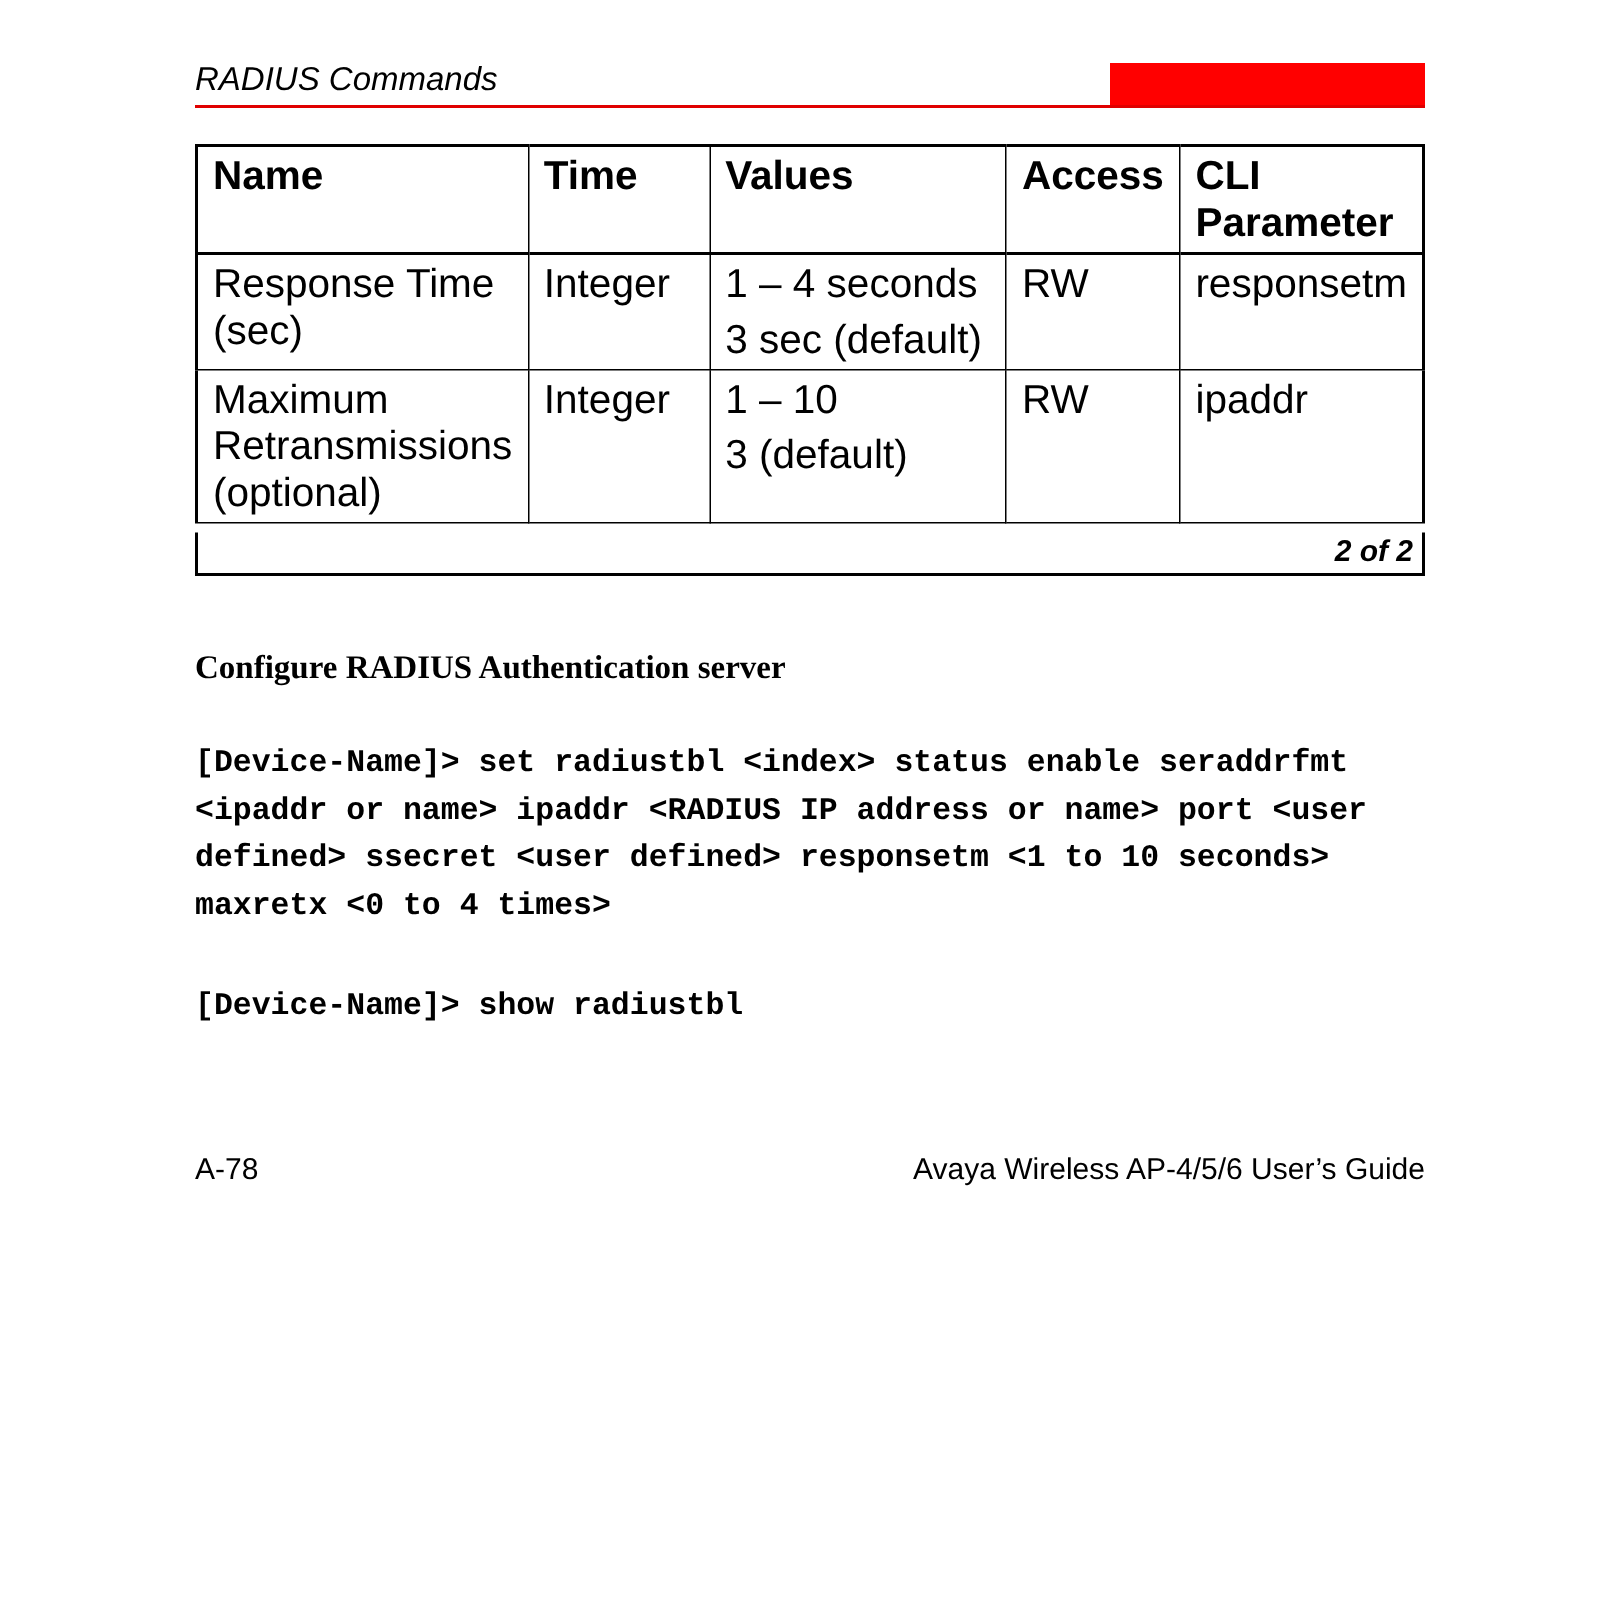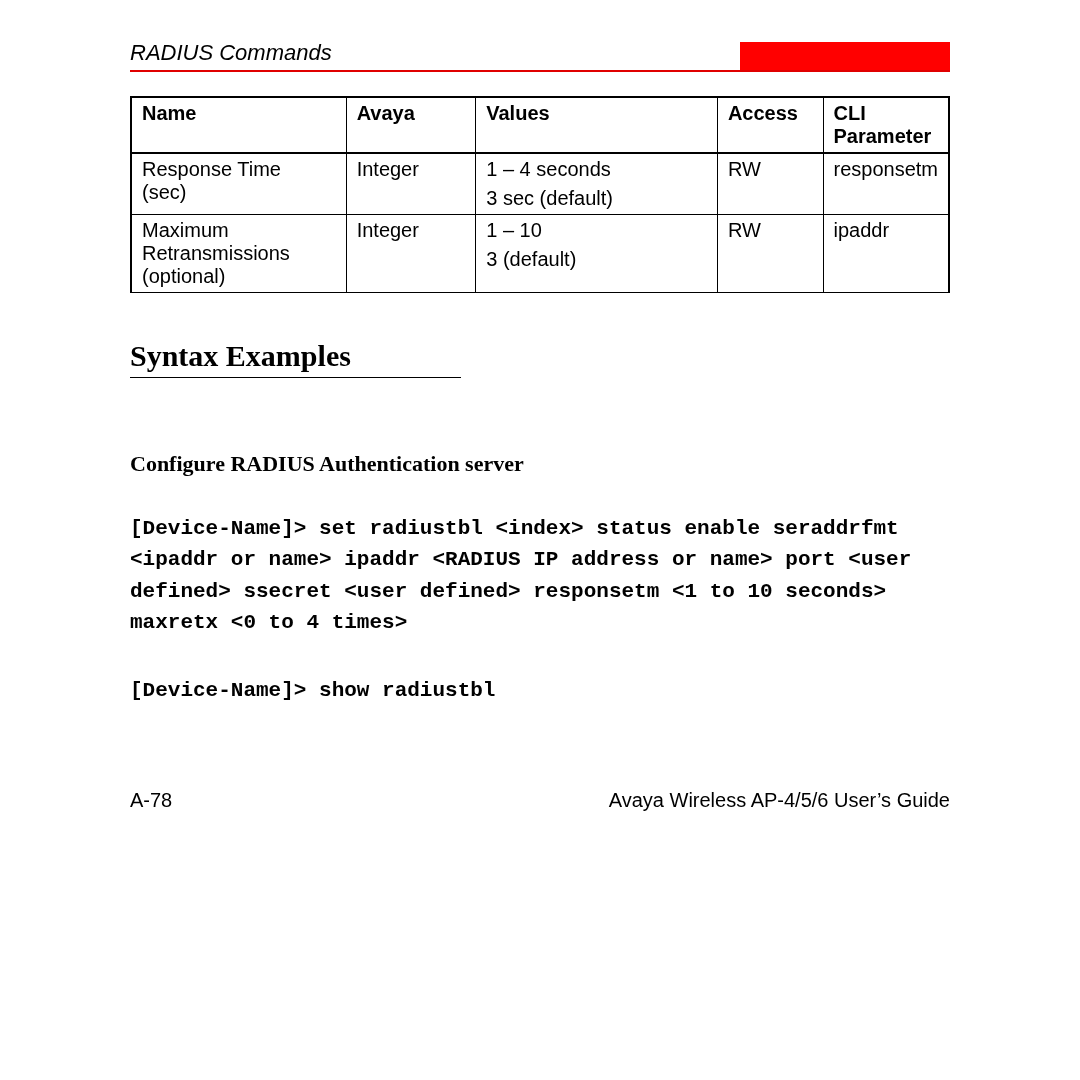--- a/index.html
+++ b/index.html
@@ -33,21 +33,21 @@
   .red-bar {
     width: 210px;
     height: 28px;
     background: #ff0000;
   }
   table.param-table {
     border-collapse: collapse;
     width: 100%;
     margin-top: 24px;
     font-family: Arial, Helvetica, sans-serif;
-    font-size: 20px;
+    font-size: 27px;
   }
   table.param-table th, table.param-table td {
     border: 1px solid #000;
     padding: 4px 10px;
     text-align: left;
     vertical-align: top;
   }
   table.param-table th {
     font-weight: bold;
     border-bottom: 2px solid #000;
@@ -97,21 +97,21 @@
     margin-top: 36px;
   }
   .code-block .prompt {
     font-weight: bold;
   }
   .code-block .cmd {
     font-weight: bold;
   }
   .footer {
     position: absolute;
-    bottom: 24px;
+    bottom: 44px;
     left: 130px;
     right: 130px;
     display: flex;
     justify-content: space-between;
     font-family: Arial, Helvetica, sans-serif;
     font-size: 20px;
   }
 </style>
 </head>
 <body>
@@ -120,21 +120,21 @@
 
   <div class="header-row">
     <div class="header-title">RADIUS Commands</div>
     <div class="red-bar"></div>
   </div>
 
   <table class="param-table">
     <thead>
       <tr>
         <th style="width:195px">Name</th>
-        <th style="width:110px">Avaya</th>
+        <th style="width:110px">Time</th>
         <th style="width:225px">Values</th>
         <th style="width:85px">Access</th>
         <th>CLI Parameter</th>
       </tr>
     </thead>
     <tbody>
       <tr>
         <td>
           <div>Response Time</div>
           <div>(sec)</div>
@@ -155,22 +155,22 @@
         <td>Integer</td>
         <td class="values-col">
           <div>1 – 10</div>
           <div>3 (default)</div>
         </td>
         <td>RW</td>
         <td>ipaddr</td>
       </tr>
     </tbody>
   </table>
+  <div class="page-of">2 of 2</div>
 
-  <h2 class="section">Syntax Examples</h2>
 
   <h3 class="subsection">Configure RADIUS Authentication server</h3>
 
   <div class="code-block">
     <span class="prompt">[Device-Name]&gt; </span><span class="cmd">set radiustbl &lt;index&gt; status enable seraddrfmt &lt;ipaddr or name&gt; ipaddr &lt;RADIUS IP address or name&gt; port &lt;user defined&gt; ssecret &lt;user defined&gt; responsetm &lt;1 to 10 seconds&gt; maxretx &lt;0 to 4 times&gt;</span>
   </div>
 
   <div class="code-block" style="">
     <span class="prompt">[Device-Name]&gt; </span><span class="cmd">show radiustbl</span>
   </div>

